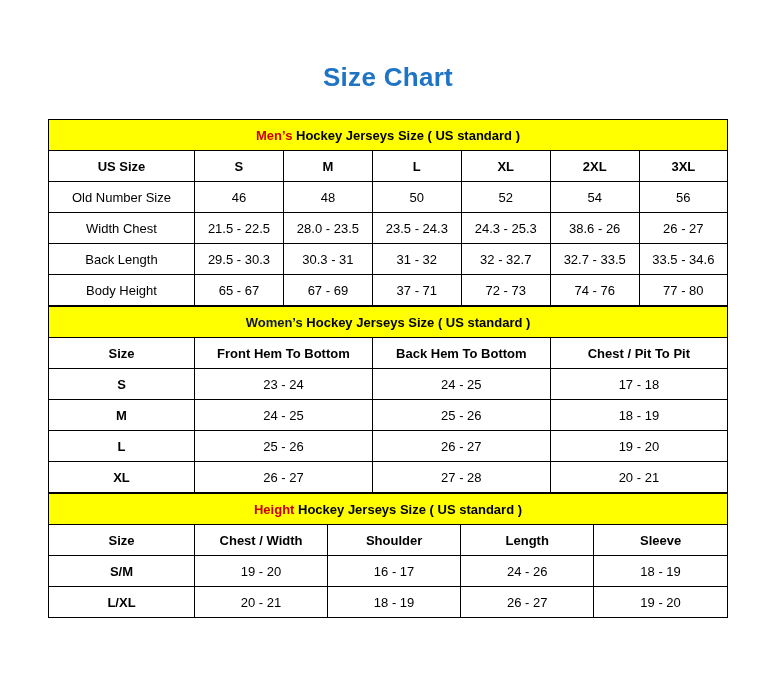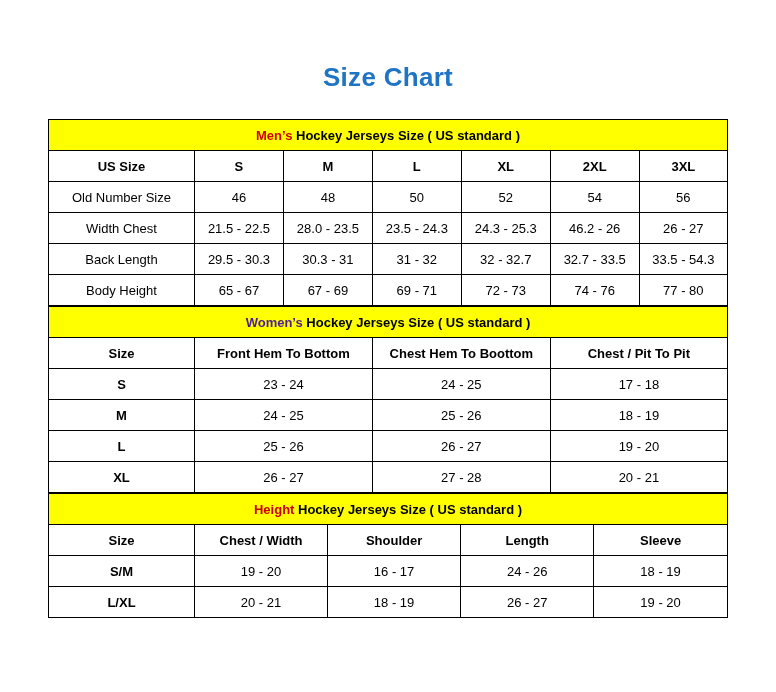--- a/index.html
+++ b/index.html
@@ -49,21 +49,21 @@
     height: 20px;
     vertical-align: middle;
   }
   .section-head td {
     background: #ffff00;
     font-weight: bold;
     font-size: 14.5px;
     padding: 7px 2px;
   }
   .hl-men { color: #cc0000; }
-  .hl-women { color: #4c1d95; }
+  .hl-women { color: #0f172a; }
   .hl-youth { color: #cc0000; }
   .head-rest { color: #000000; }
   .col-head td {
     font-weight: bold;
     font-size: 13px;
   }
   .row-label {
     font-size: 13px;
   }
   .bold-cell {
@@ -112,37 +112,37 @@
           <td>52</td>
           <td>54</td>
           <td>56</td>
         </tr>
         <tr>
           <td class="row-label">Width Chest</td>
           <td>21.5 - 22.5</td>
           <td>28.0 - 23.5</td>
           <td>23.5 - 24.3</td>
           <td>24.3 - 25.3</td>
-          <td>46.2 - 26</td>
+          <td>38.6 - 26</td>
           <td>26 - 27</td>
         </tr>
         <tr>
           <td class="row-label">Back Length</td>
           <td>29.5 - 30.3</td>
           <td>30.3 - 31</td>
           <td>31 - 32</td>
           <td>32 - 32.7</td>
           <td>32.7 - 33.5</td>
-          <td>33.5 - 54.3</td>
+          <td>33.5 - 34.6</td>
         </tr>
         <tr>
           <td class="row-label">Body Height</td>
           <td>65 - 67</td>
           <td>67 - 69</td>
-          <td>69 - 71</td>
+          <td>37 - 71</td>
           <td>72 - 73</td>
           <td>74 - 76</td>
           <td>77 - 80</td>
         </tr>
       </tbody>
     </table>
 
     <table class="size-table">
       <colgroup>
         <col style="width:21.5%">
@@ -152,21 +152,21 @@
       </colgroup>
       <tbody>
         <tr class="section-head">
           <td colspan="4">
             <span class="hl-women">Women’s</span><span class="head-rest"> Hockey Jerseys Size ( US standard )</span>
           </td>
         </tr>
         <tr class="col-head">
           <td>Size</td>
           <td>Front Hem To Bottom</td>
-          <td>Chest Hem To Boottom</td>
+          <td>Back Hem To Bottom</td>
           <td>Chest / Pit To Pit</td>
         </tr>
         <tr>
           <td class="bold-cell">S</td>
           <td>23 - 24</td>
           <td>24 - 25</td>
           <td>17 - 18</td>
         </tr>
         <tr>
           <td class="bold-cell">M</td>

